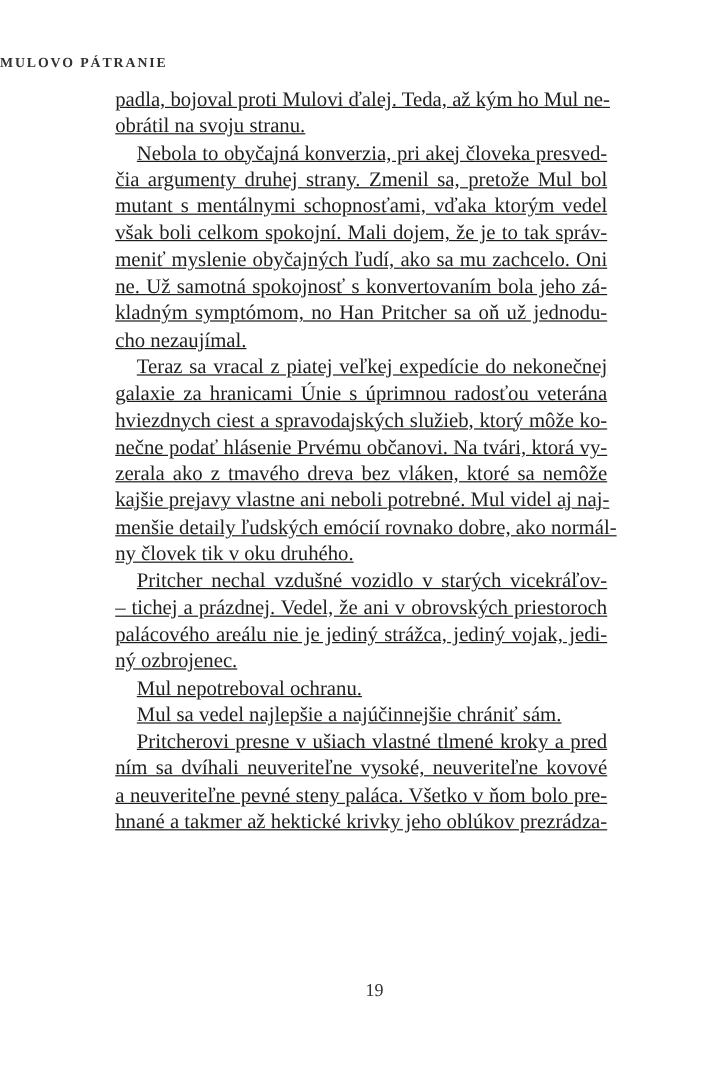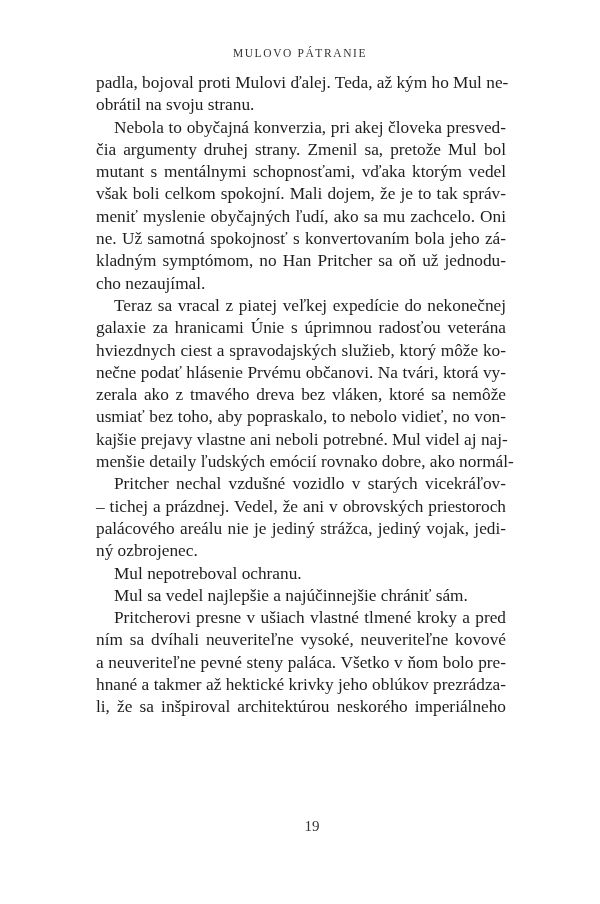--- a/index.html
+++ b/index.html
@@ -2,32 +2,33 @@
 <html><head>
 <meta charset="utf-8">
 <style>
   html, body { margin: 0; padding: 0; background: #ffffff; }
   body { width: 600px; height: 904px; position: relative; overflow: hidden; }
   .page {
     position: absolute; left: 0; top: 0; width: 600px; height: 904px;
     background: #ffffff;
   }
   .running-head {
-    position: absolute; top: 47px; left: 0; width: 600px; text-align: center;
+    position: absolute; top: 47px; left: 0; width: 600px; text-align: left;
     font-family: "Liberation Serif", "DejaVu Serif", serif;
     font-size: 11.5px; letter-spacing: 1.6px; color: #333;
     font-variant: small-caps;
+    font-weight: bold;
   }
   .body-text {
     position: absolute; left: 96px; top: 72px; width: 410px;
     font-family: "Liberation Serif", "DejaVu Serif", serif;
     font-size: 17.3px; line-height: 22.3px; color: #1e1e1e;
     text-align: justify; hyphens: manual;
   }
-  .line { display: block; height: 22.3px; white-space: nowrap; text-align: justify; text-align-last: justify; }
+  .line { display: block; height: 22.3px; white-space: nowrap; text-align: justify; text-align-last: justify; text-decoration: underline; }
   .line.last { text-align-last: left; }
   .line.indent { padding-left: 18px; }
   .page-number {
     position: absolute; top: 818px; left: 0; width: 600px; text-align: center;
     font-family: "Liberation Serif", "DejaVu Serif", serif;
     font-size: 15px; color: #333; padding-left: 12px;
   }
 </style>
 </head>
 <body>
@@ -44,30 +45,29 @@
       <span class="line">však boli celkom spokojní. Mali dojem, že je to tak správ-</span>
       <span class="line">meniť myslenie obyčajných ľudí, ako sa mu zachcelo. Oni</span>
       <span class="line">ne. Už samotná spokojnosť s konvertovaním bola jeho zá-</span>
       <span class="line">kladným symptómom, no Han Pritcher sa oň už jednodu-</span>
       <span class="line last">cho nezaujímal.</span>
       <span class="line indent">Teraz sa vracal z piatej veľkej expedície do nekonečnej</span>
       <span class="line">galaxie za hranicami Únie s úprimnou radosťou veterána</span>
       <span class="line">hviezdnych ciest a spravodajských služieb, ktorý môže ko-</span>
       <span class="line">nečne podať hlásenie Prvému občanovi. Na tvári, ktorá vy-</span>
       <span class="line">zerala ako z tmavého dreva bez vláken, ktoré sa nemôže</span>
-      <span class="line">usmiať bez toho, aby popraskalo, to nebolo vidieť, no von-</span>
       <span class="line">kajšie prejavy vlastne ani neboli potrebné. Mul videl aj naj-</span>
       <span class="line">menšie detaily ľudských emócií rovnako dobre, ako normál-</span>
+      <span class="line last">ny človek tik v oku druhého.</span>
       <span class="line indent">Pritcher nechal vzdušné vozidlo v starých vicekráľov-</span>
       <span class="line">– tichej a prázdnej. Vedel, že ani v obrovských priestoroch</span>
       <span class="line">palácového areálu nie je jediný strážca, jediný vojak, jedi-</span>
       <span class="line last">ný ozbrojenec.</span>
       <span class="line indent last">Mul nepotreboval ochranu.</span>
       <span class="line indent last">Mul sa vedel najlepšie a najúčinnejšie chrániť sám.</span>
       <span class="line indent">Pritcherovi presne v ušiach vlastné tlmené kroky a pred</span>
       <span class="line">ním sa dvíhali neuveriteľne vysoké, neuveriteľne kovové</span>
       <span class="line">a neuveriteľne pevné steny paláca. Všetko v ňom bolo pre-</span>
       <span class="line">hnané a takmer až hektické krivky jeho oblúkov prezrádza-</span>
-      <span class="line">li, že sa inšpiroval architektúrou neskorého imperiálneho</span>
     </div>
 
   <div class="page-number">19</div>
 </div>
 
 </body></html>

